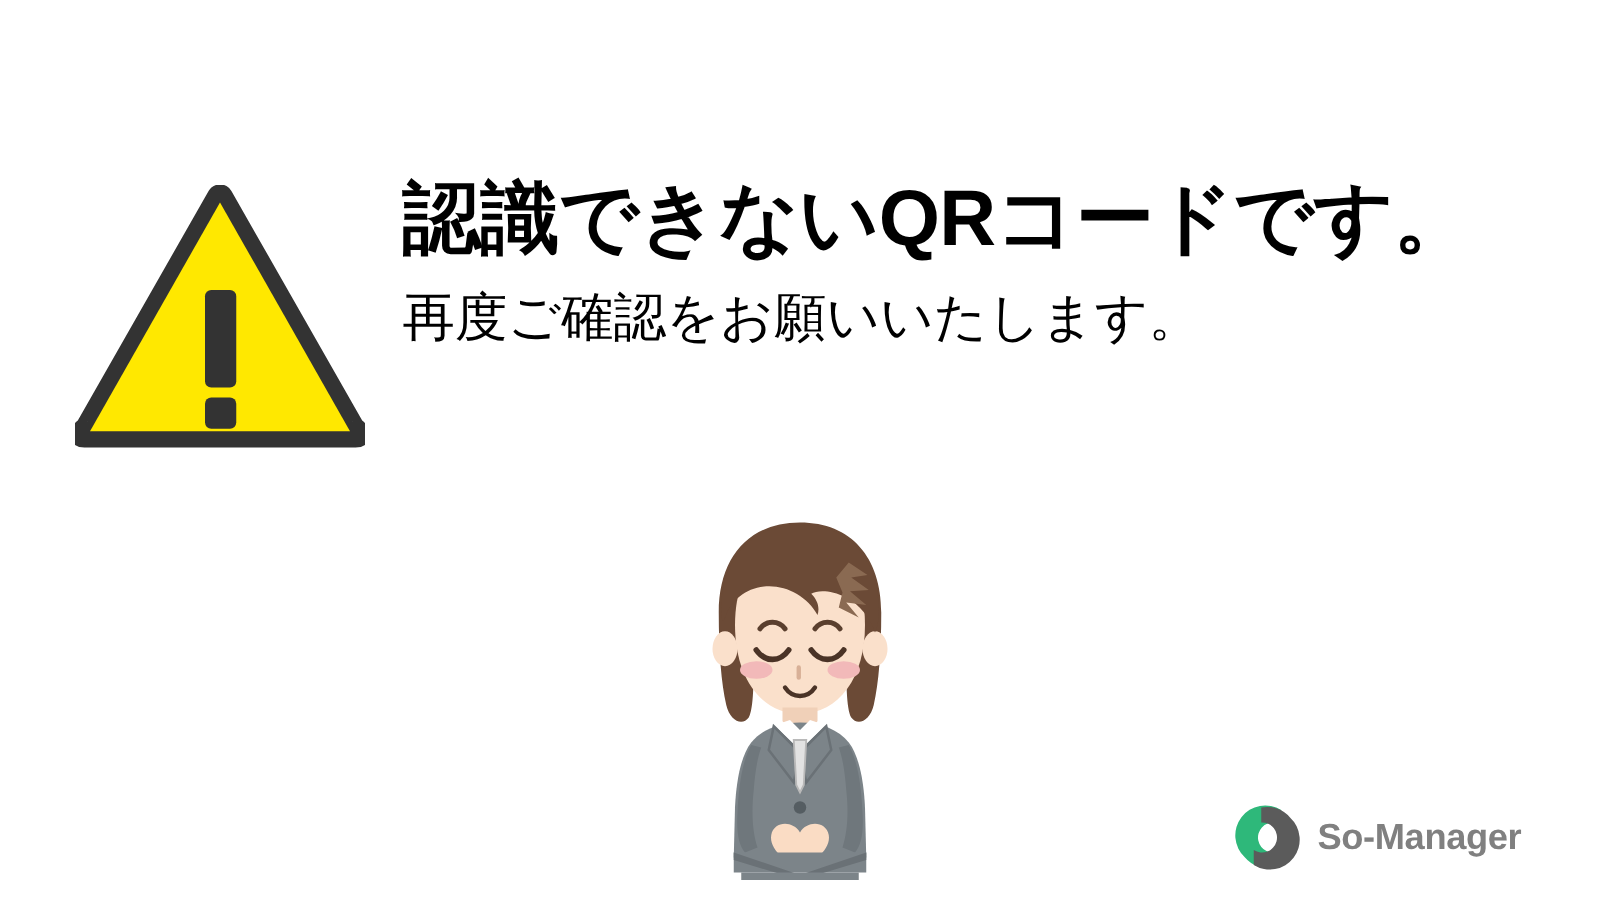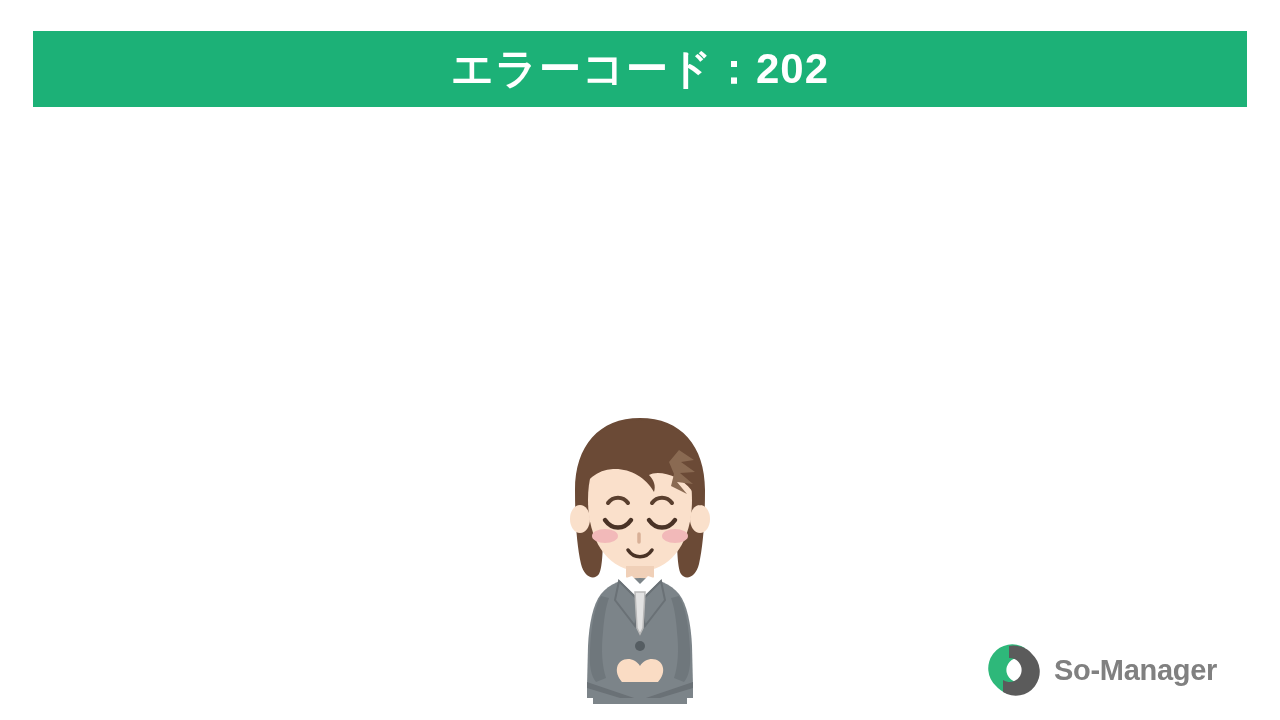--- a/index.html
+++ b/index.html
@@ -133,24 +133,38 @@
     letter-spacing: -0.3px;
     line-height: 1;
     white-space: nowrap;
   }
 </style>
 </head>
 <body>
 
 <div class="page">
 
-  <div class="header-banner">
-    <div class="header-title">エラーコード：202</div>
+
+  <div class="message-area">
+
+    <div class="warning-icon-wrap">
+      <svg viewBox="0 0 232 210" xmlns="http://www.w3.org/2000/svg" aria-hidden="true">
+        <path d="M116 10 L222 196 Q229 200 222 200 L10 200 Q3 200 10 196 Z" fill="#ffe800" stroke="#333333" stroke-width="21" stroke-linejoin="round" stroke-linecap="round"></path>
+        <path d="M116 14 L220 197 L12 197 Z" fill="#ffe800"></path>
+        <rect x="104" y="84" width="25" height="78" rx="5" fill="#333333"></rect>
+        <rect x="104" y="170" width="25" height="25" rx="5" fill="#333333"></rect>
+      </svg>
+    </div>
+
+    <div class="message-texts">
+      <div class="message-headline">認識できないQRコードです。</div>
+      <div class="message-subline">再度ご確認をお願いいたします。</div>
+    </div>
+
   </div>
-
 
   <div class="illustration">
     <svg viewBox="0 0 174 292" xmlns="http://www.w3.org/2000/svg" aria-hidden="true">
 
       <path d="M87 4
                C 128 4 152 32 152 76
                C 152 108 150 132 146 150
                C 143 163 133 167 128 160
                C 124 153 124 130 124 110
                L 50 110

